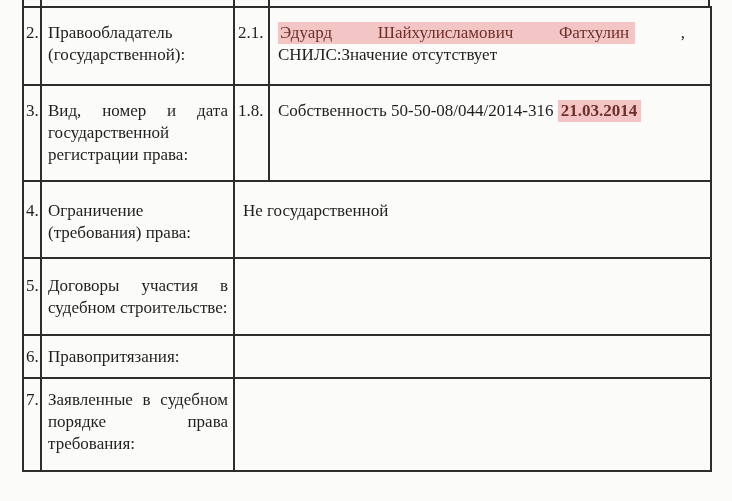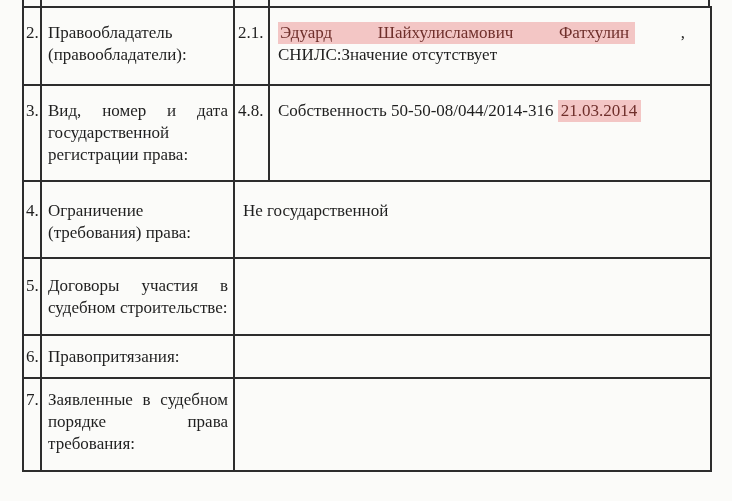--- a/index.html
+++ b/index.html
@@ -72,20 +72,21 @@
   tr.row-h7 td { height: 75px; padding-top: 10px; }
   .hl {
     background: var(--hl-bg, #f3c6c5);
     color: var(--hl-text, #6f2f2b);
     padding: 1px 6px 2px 2px;
   }
   .hl-date {
     background: var(--hl-bg, #f3c6c5);
     color: var(--hl-text, #6f2f2b);
     padding: 1px 4px 2px 3px;
+    font-weight: bold;
   }
 </style>
 </head>
 <body style="background: rgb(251, 251, 249); color: rgb(31, 31, 31);">
 
 <div class="doc-page">
 
   <div class="stub" style="left:22px"></div>
   <div class="stub" style="left:40px"></div>
   <div class="stub" style="left:233px"></div>
@@ -96,29 +97,29 @@
     <colgroup>
       <col style="width:18px">
       <col style="width:193px">
       <col style="width:35px">
       <col style="width:442px">
     </colgroup>
 
     <tbody>
         <tr class="row-h2">
       <td class="num-cell">2.</td>
-      <td class="label-cell">Правообладатель (правообладатели):</td>
+      <td class="label-cell">Правообладатель (государственной):</td>
       <td class="sub-cell">2.1.</td>
       <td class="value-cell"><span class="hl">Эдуард Шайхулисламович Фатхулин</span><span> , СНИЛС:Значение отсутствует</span></td>
     </tr>
 
     <tr class="row-h3">
       <td class="num-cell">3.</td>
       <td class="label-cell">Вид, номер и дата государственной регистрации права:</td>
-      <td class="sub-cell">4.8.</td>
+      <td class="sub-cell">1.8.</td>
       <td class="value-cell"><span>Собственность 50-50-08/044/2014-316 </span><span class="hl-date">21.03.2014</span></td>
     </tr>
 
     <tr class="row-h4">
       <td class="num-cell">4.</td>
       <td class="label-cell">Ограничение (требования) права:</td>
       <td class="value-cell" colspan="2">Не государственной</td>
     </tr>
 
     <tr class="row-h5">

